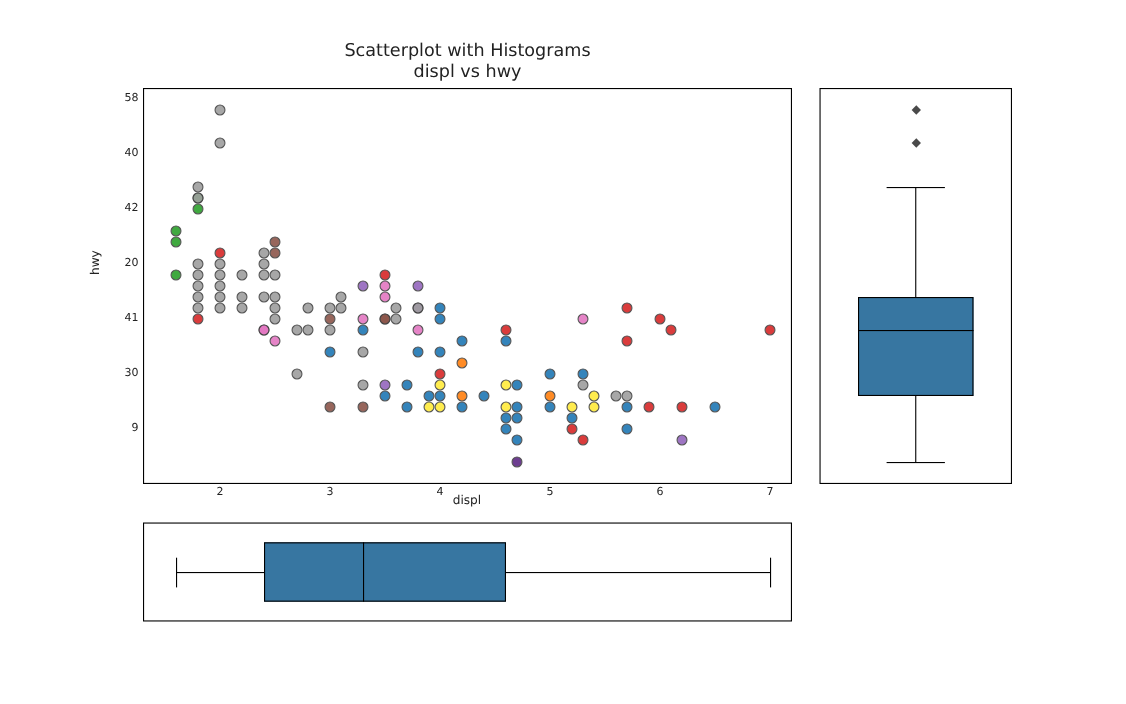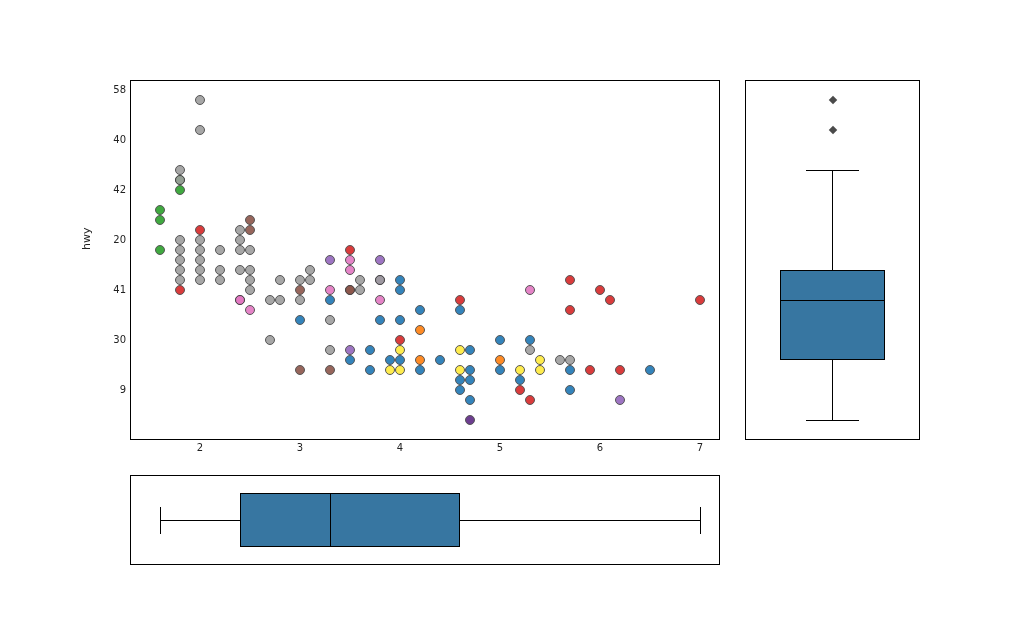--- a/index.html
+++ b/index.html
@@ -81,22 +81,25 @@
   .outlier {
     position:absolute; width:6px; height:6px;
     background:#4a4a4a; transform: translate(-3px,-3px) rotate(45deg);
   }
 </style>
 </head>
 <body>
 
 <div class="stage">
 
+  <div class="title title-line1">Scatterplot with Histograms</div>
+  <div class="title title-line2">displ vs hwy</div>
 
   <div class="axis-label ylabel">hwy</div>
+  <div class="axis-label xlabel"><span>displ</span></div>
 
   <div id="scatter-panel" class="panel"></div>
   <div id="box-hwy-panel" class="panel"></div>
   <div id="box-displ-panel" class="panel"></div>
 
   <div id="yticks-holder">
       <div class="tick ytick" style="top: 384px;">9</div>
       <div class="tick ytick" style="top: 334px;">30</div>
       <div class="tick ytick" style="top: 284px;">41</div>
       <div class="tick ytick" style="top: 234px;">20</div>

